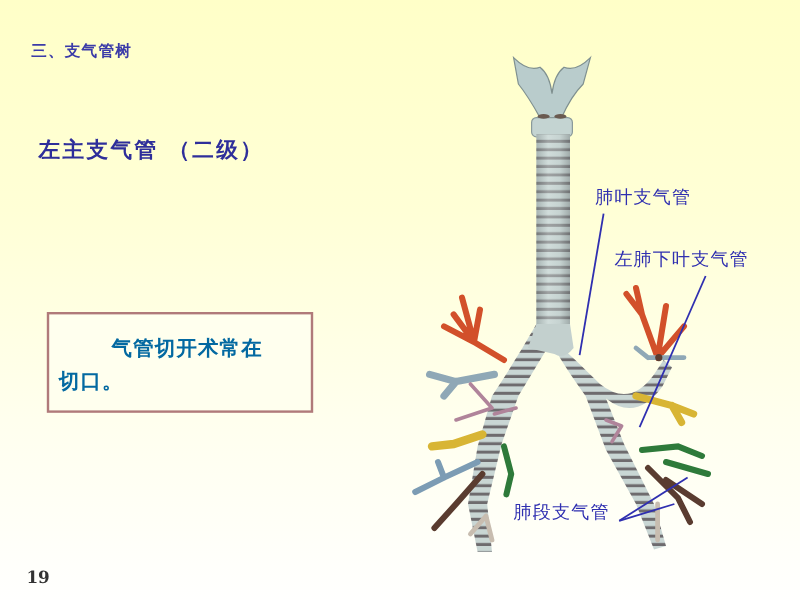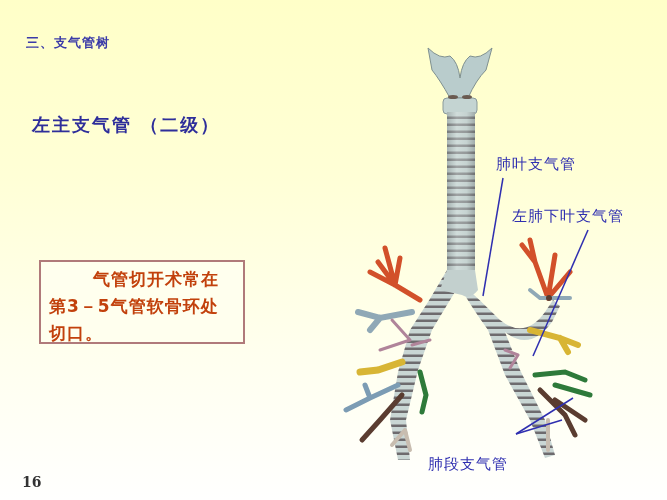--- a/index.html
+++ b/index.html
@@ -11,24 +11,24 @@
     .title {
       position: absolute; left: 26px; top: 34px;
       font-size: 13px; font-weight: bold; color: #3B3BA8; letter-spacing: 1px;
     }
     .levels { position: absolute; left: 32px; top: 113px; }
     .level {
       height: 42px; font-size: 18px; font-weight: bold; color: #2E2E9A;
       letter-spacing: 2px; white-space: pre;
     }
     .note-box {
-      position: absolute; left: 39px; top: 260px; width: 206px; height: 84px;
+      position: absolute; left: 39px; top: 260px; width: 222px; height: 84px;
       border: 2px solid #B07A7A; background: #FFFFEE;
-      padding: 4px 6px 0 8px; box-sizing: border-box;
-      font-size: 17px; font-weight: bold; color: #c2410c; line-height: 27px;
+      padding: 16px 6px 0 8px; box-sizing: border-box;
+      font-size: 17px; font-weight: bold; color: #0369a1; line-height: 27px;
       letter-spacing: 1px;
     }
     .note-box .indent { display: inline-block; width: 44px; }
     .page-num {
       position: absolute; left: 22px; top: 474px;
       font-family: "DejaVu Serif", serif; font-weight: bold; font-size: 14px; color: #333;
     }
     .label {
       position: absolute; font-size: 15px; color: #2F2FB0; letter-spacing: 1px; white-space: nowrap;
     }
@@ -38,25 +38,24 @@
 <body>
 
 <div class="title">三、支气管树</div>
 
 <div class="levels">
   <div class="level">左主支气管 （二级）</div>
 </div>
 
 <div class="note-box">
   <div><span class="indent"></span><span>气管切开术常在</span></div>
-  <div>第3－5气管软骨环处</div>
   <div>切口。</div>
 </div>
 
-<div class="page-num">16</div>
+<div class="page-num">19</div>
 
 <svg class="illus" viewBox="0 0 667 500" xmlns="http://www.w3.org/2000/svg">
   <defs>
     <pattern id="rings" patternUnits="userSpaceOnUse" width="12" height="7">
       <rect width="12" height="7" fill="#C9D6D4"></rect>
       <rect y="4.5" width="12" height="2.5" fill="#6E6B6E"></rect>
     </pattern>
     <linearGradient id="tubeShade" x1="0" x2="1" y1="0" y2="0">
       <stop offset="0" stop-color="#7E8A8A"></stop>
       <stop offset="0.35" stop-color="#D9E4E2"></stop>
@@ -102,13 +101,13 @@
   <g stroke="#2F2FB0" stroke-width="1.5" fill="none">
     <line x1="503" y1="178" x2="483" y2="296"></line>
     <line x1="588" y1="230" x2="533" y2="356"></line>
     <line x1="516" y1="434" x2="573" y2="398"></line>
     <line x1="516" y1="434" x2="562" y2="420"></line>
   </g>
 </svg>
 
 <div class="label" style="left:496px; top:155px;">肺叶支气管</div>
 <div class="label" style="left:512px; top:207px;">左肺下叶支气管</div>
-<div class="label" style="left:428px; top:455px;">肺段支气管</div>
+<div class="label" style="left:428px; top:418px;">肺段支气管</div>
 
 </body></html>

